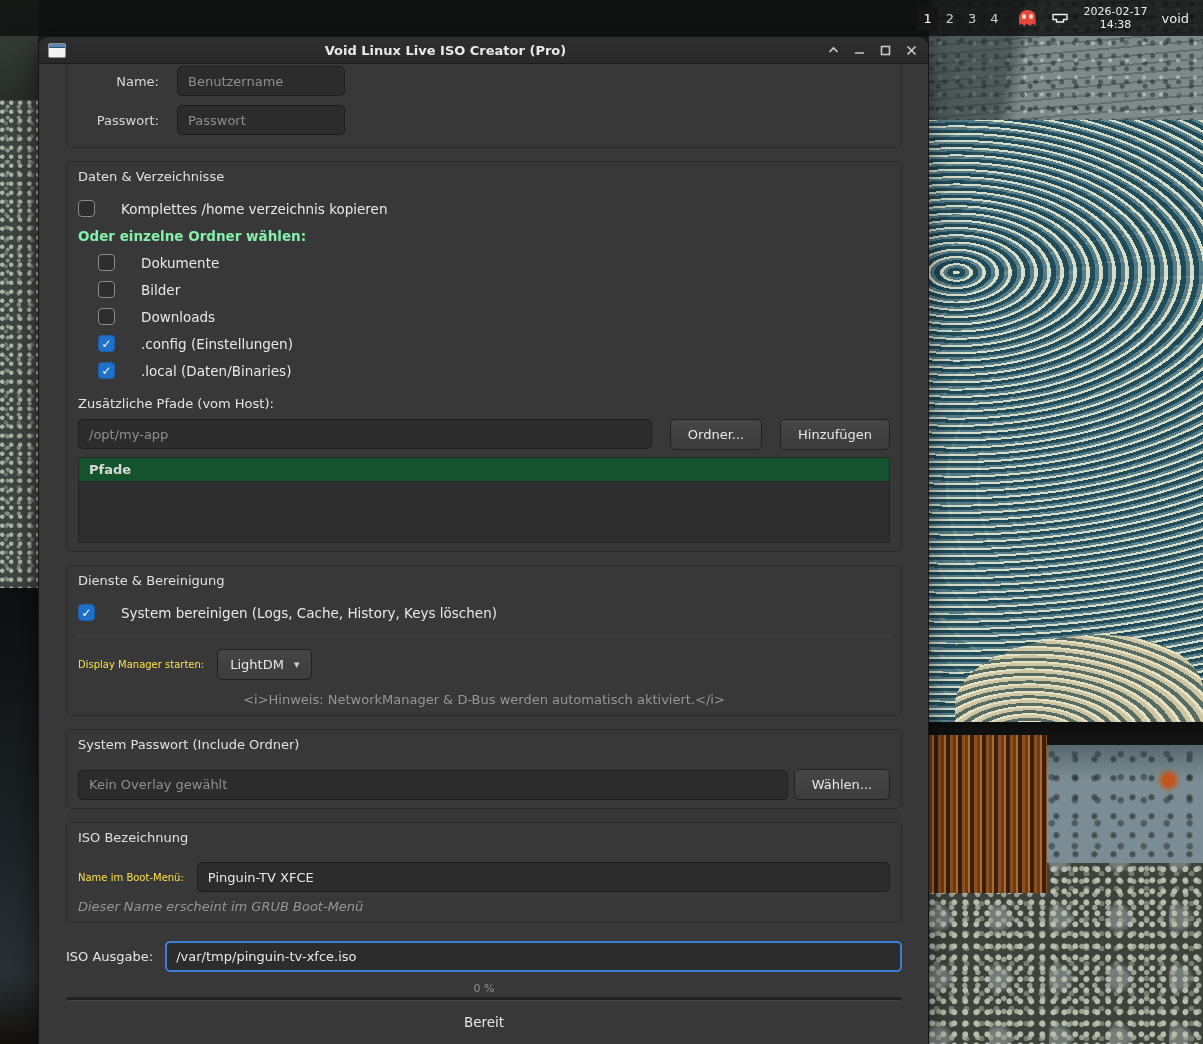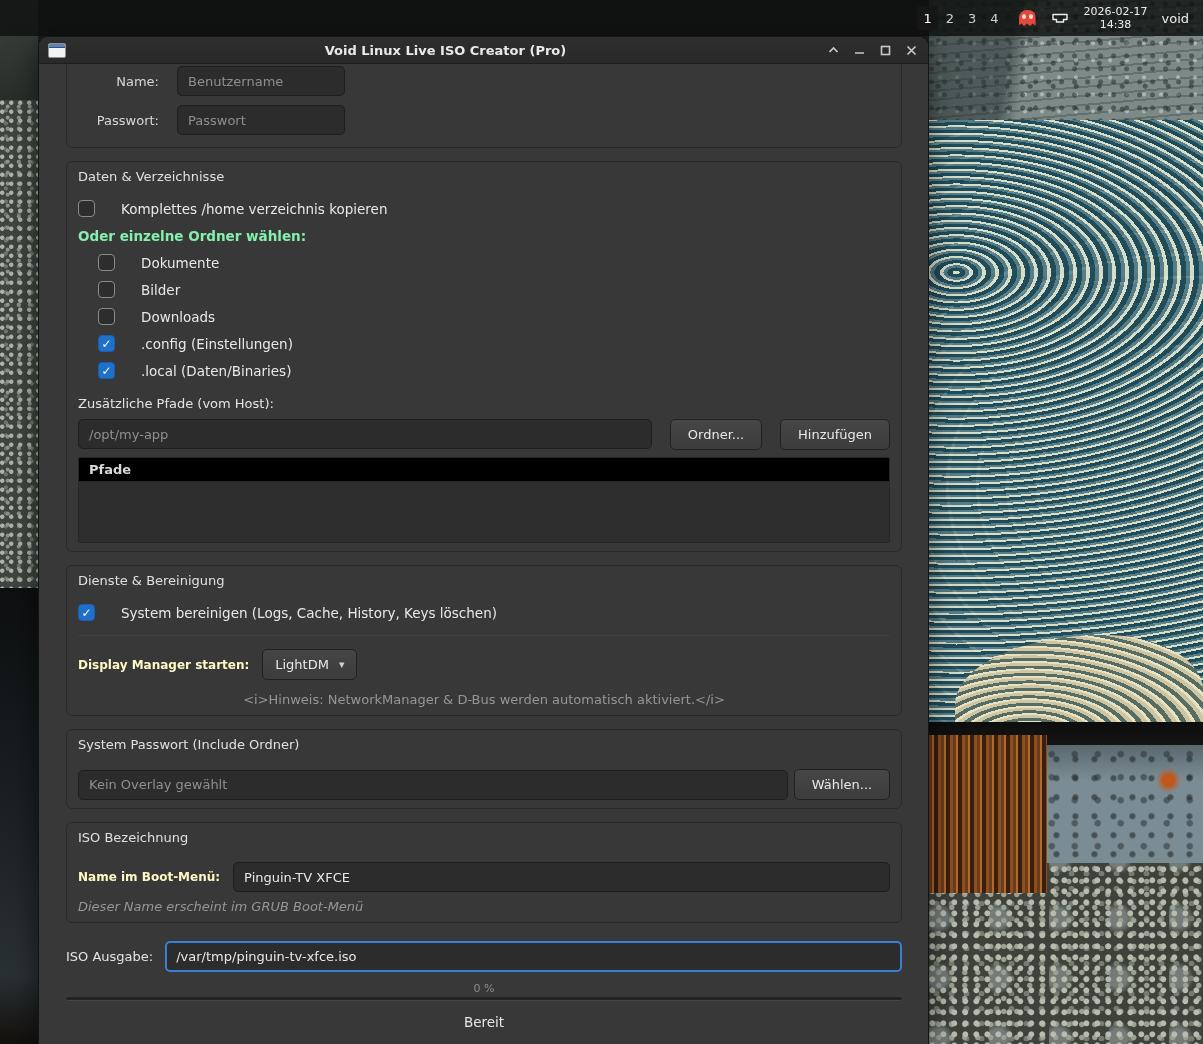--- a/index.html
+++ b/index.html
@@ -124,28 +124,28 @@
   .cb-label { color:#e8e8e8; font-size:13.5px; }
   .bold-label { color:#86efac; font-weight:bold; font-size:13.5px; margin-top:11px; }
   .indent { margin-left:20px; }
   .sub-label { color:#e4e4e4; font-size:13px; margin-top:17px; }
   .path-row { display:flex; gap:18px; margin-top:8px; }
   .path-row .entry { flex:1; }
   .btn { background:linear-gradient(#464646,#3c3c3c); border:1px solid #212121; border-radius:5px;
     color:#e8e8e8; font-size:13px; font-family:"DejaVu Sans", sans-serif; height:31px; padding:0 16px; cursor:default; }
   .btn-ordner { width:92px; } .btn-add { width:110px; }
   .pathlist { margin-top:7px; border:1px solid #262626; border-radius:2px; overflow:hidden; }
-  .pathlist-header { background:#000000; border-bottom:1px solid #272727; color:#d9d9d9;
+  .pathlist-header { background:#14532d; border-bottom:1px solid #272727; color:#d9d9d9;
     font-weight:bold; font-size:13px; padding:4px 10px; }
   .pathlist-body { background:#2e2e2e; height:60px; }
 
   
   .separator { height:1px; background:#2d2d2d; border-bottom:1px solid #414141; margin-top:14px; }
   .dm-row { display:flex; align-items:center; gap:13px; margin-top:13px; }
-  .dm-label { color:#fef9c3; font-size:12px;font-weight:bold; }
+  .dm-label { color:#fde047; font-size:10px; }
   .combo { display:flex; align-items:center; gap:10px; background:linear-gradient(#454545,#3c3c3c);
     border:1px solid #212121; border-radius:5px; height:31px; padding:0 12px; color:#e8e8e8; font-size:13px; cursor:default; }
   .combo .arrow { font-size:11px; color:#cfcfcf; }
   .hint { margin-top:12px; text-align:center; color:#969696; font-size:13px; }
   .hint-italic { font-style:italic; text-align:left; margin-top:7px; }
 
   
   .inline-row { display:flex; gap:6px; margin-top:17px; align-items:center; }
   .inline-row .entry { flex:1; }
   .btn-choose { width:96px; }

